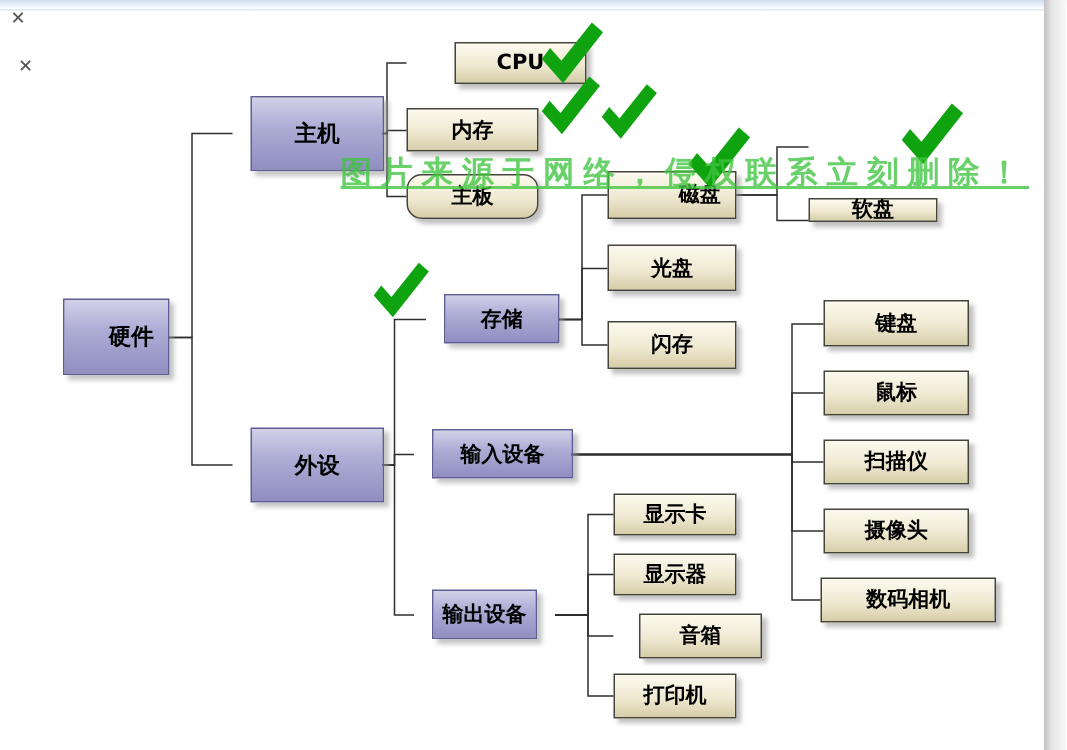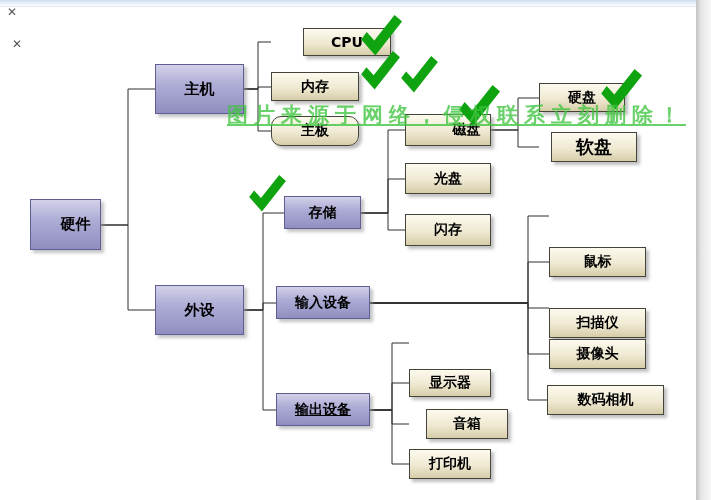--- a/index.html
+++ b/index.html
@@ -18,21 +18,21 @@
 
   #edge-layer{position:absolute;left:0;top:0;width:711px;height:500px;z-index:1;}
   #edge-layer .edge{fill:none;stroke:#2e2e2e;stroke-width:1;}
 
   #node-layer{position:absolute;left:0;top:0;width:711px;height:500px;z-index:2;}
   .node{position:absolute;display:flex;align-items:center;justify-content:center;
     font-weight:bold;color:#000;box-sizing:border-box;white-space:nowrap;}
   .node.purple{
     background:linear-gradient(180deg,#d2d1e8 0%,#aeadd6 40%,#908ec0 100%);
     border:1px solid #5f5e94;
-    box-shadow:3px 3px 3px rgba(150,150,150,0.55);}
+    box-shadow:3px 3px 3px rgba(150,150,150,0.55);margin-left:12px;}
   .node.beige{
     background:linear-gradient(180deg,#fcfaee 0%,#efe9d2 55%,#d6cda8 100%);
     border:1px solid #45443a;
     box-shadow:3px 3px 3px rgba(140,140,140,0.55);}
 
   #check-layer{position:absolute;left:0;top:0;width:711px;height:500px;z-index:3;pointer-events:none;}
   .check{position:absolute;overflow:visible;}
 
   .watermark{position:absolute;left:227px;top:101px;z-index:4;
     font-size:21px;font-weight:bold;letter-spacing:6px;white-space:nowrap;
@@ -74,30 +74,31 @@
     </svg>
   <div id="node-layer">
       <div class="node purple" style="left: 30px; top: 199px; width: 71px; height: 51px; font-size: 15px; padding-left: 20px;">硬件</div>
       <div class="node purple" style="left: 155px; top: 64px; width: 89px; height: 50px; font-size: 15px;">主机</div>
       <div class="node purple" style="left: 155px; top: 285px; width: 89px; height: 50px; font-size: 15px; text-align: center;">外设</div>
       <div class="node beige" style="left: 271px; top: 28px; width: 88px; height: 28px; font-size: 14px; margin-left: 32px;">CPU</div>
       <div class="node beige" style="left: 271px; top: 72px; width: 88px; height: 29px; font-size: 14px;">内存</div>
       <div class="node beige" style="left: 271px; top: 116px; width: 88px; height: 30px; font-size: 14px; border-radius: 10px;">主板</div>
       <div class="node purple" style="left: 284px; top: 196px; width: 77px; height: 33px; font-size: 14px;">存储</div>
       <div class="node purple" style="left: 276px; top: 286px; width: 94px; height: 33px; font-size: 14px;">输入设备</div>
-      <div class="node purple" style="left: 276px; top: 393px; width: 94px; height: 33px; font-size: 14px; text-decoration: underline;">输出设备</div>
+      <div class="node purple" style="left: 276px; top: 393px; width: 70px; height: 33px; font-size: 14px;">输出设备</div>
       <div class="node beige" style="left: 405px; top: 114px; width: 86px; height: 32px; font-size: 14px; padding-left: 37px;">磁盘</div>
       <div class="node beige" style="left: 405px; top: 163px; width: 86px; height: 31px; font-size: 14px;">光盘</div>
       <div class="node beige" style="left: 405px; top: 214px; width: 86px; height: 32px; font-size: 14px;">闪存</div>
-      <div class="node beige" style="left: 539px; top: 83px; width: 86px; height: 29px; font-size: 14px;">硬盘</div>
-      <div class="node beige" style="left: 539px; top: 132px; width: 86px; height: 30px; font-size: 18px; margin-left: 12px;">软盘</div>
+      <div class="node beige" style="left: 539px; top: 132px; width: 86px; height: 16px; font-size: 14px;">软盘</div>
+      <div class="node beige" style="left: 549px; top: 200px; width: 97px; height: 31px; font-size: 14px;">键盘</div>
       <div class="node beige" style="left: 549px; top: 247px; width: 97px; height: 30px; font-size: 14px;">鼠标</div>
-      <div class="node beige" style="left: 549px; top: 308px; width: 97px; height: 30px; font-size: 14px;">扫描仪</div>
+      <div class="node beige" style="left: 549px; top: 293px; width: 97px; height: 30px; font-size: 14px;">扫描仪</div>
       <div class="node beige" style="left: 549px; top: 339px; width: 97px; height: 30px; font-size: 14px;">摄像头</div>
       <div class="node beige" style="left: 547px; top: 385px; width: 117px; height: 30px; font-size: 14px;">数码相机</div>
+      <div class="node beige" style="left: 409px; top: 329px; width: 82px; height: 28px; font-size: 14px;">显示卡</div>
       <div class="node beige" style="left: 409px; top: 369px; width: 82px; height: 28px; font-size: 14px;">显示器</div>
       <div class="node beige" style="left: 409px; top: 409px; width: 82px; height: 30px; font-size: 14px; margin-left: 17px;">音箱</div>
       <div class="node beige" style="left: 409px; top: 449px; width: 82px; height: 30px; font-size: 14px;">打印机</div>
     </div>
   <div id="check-layer">
       <svg viewBox="0 0 46 40" class="check" style="left: 358px; top: 16px; width: 46px; height: 40px; transform: rotate(-4deg);">
         <path d="M3 22 L9 15 L16 24 L38 0 L45 7 L16 39 Z" fill="#0fa30f"></path>
       </svg>
       <svg viewBox="0 0 46 40" class="check" style="left: 358px; top: 52px; width: 44px; height: 38px; transform: rotate(-4deg);">
         <path d="M3 22 L9 15 L16 24 L38 0 L45 7 L16 39 Z" fill="#0fa30f"></path>

